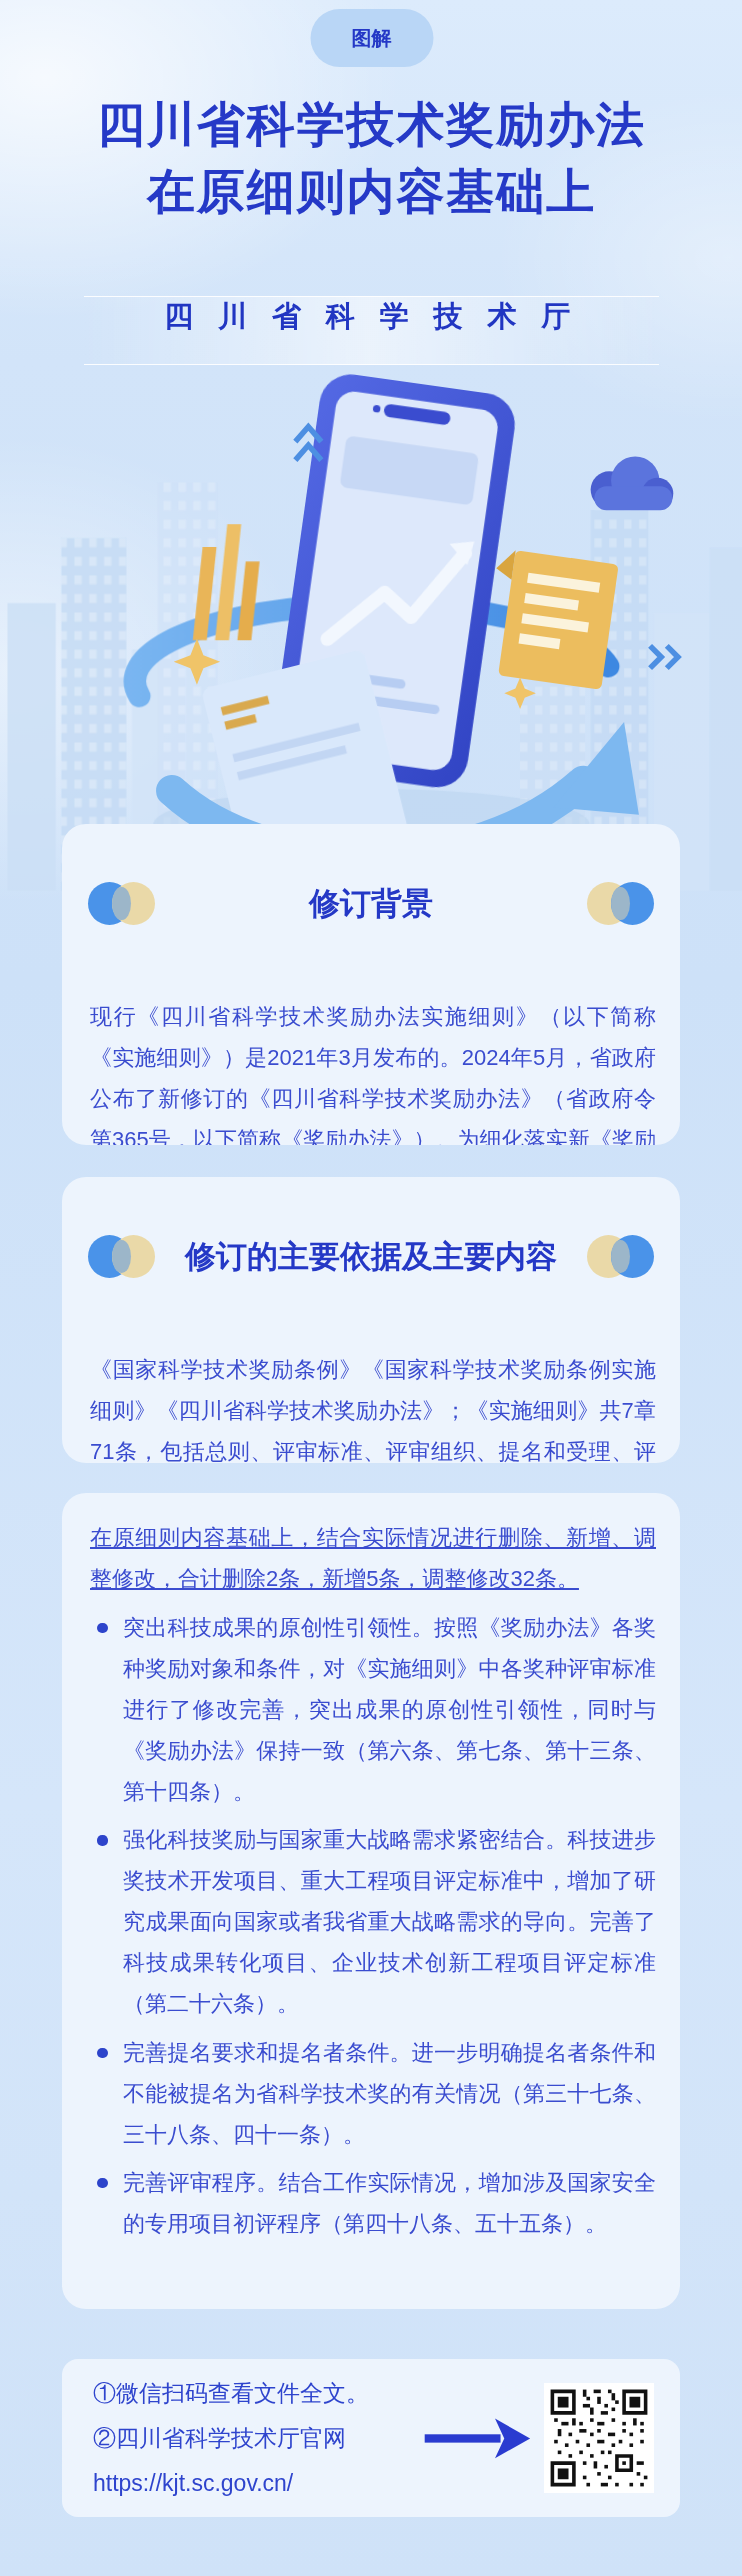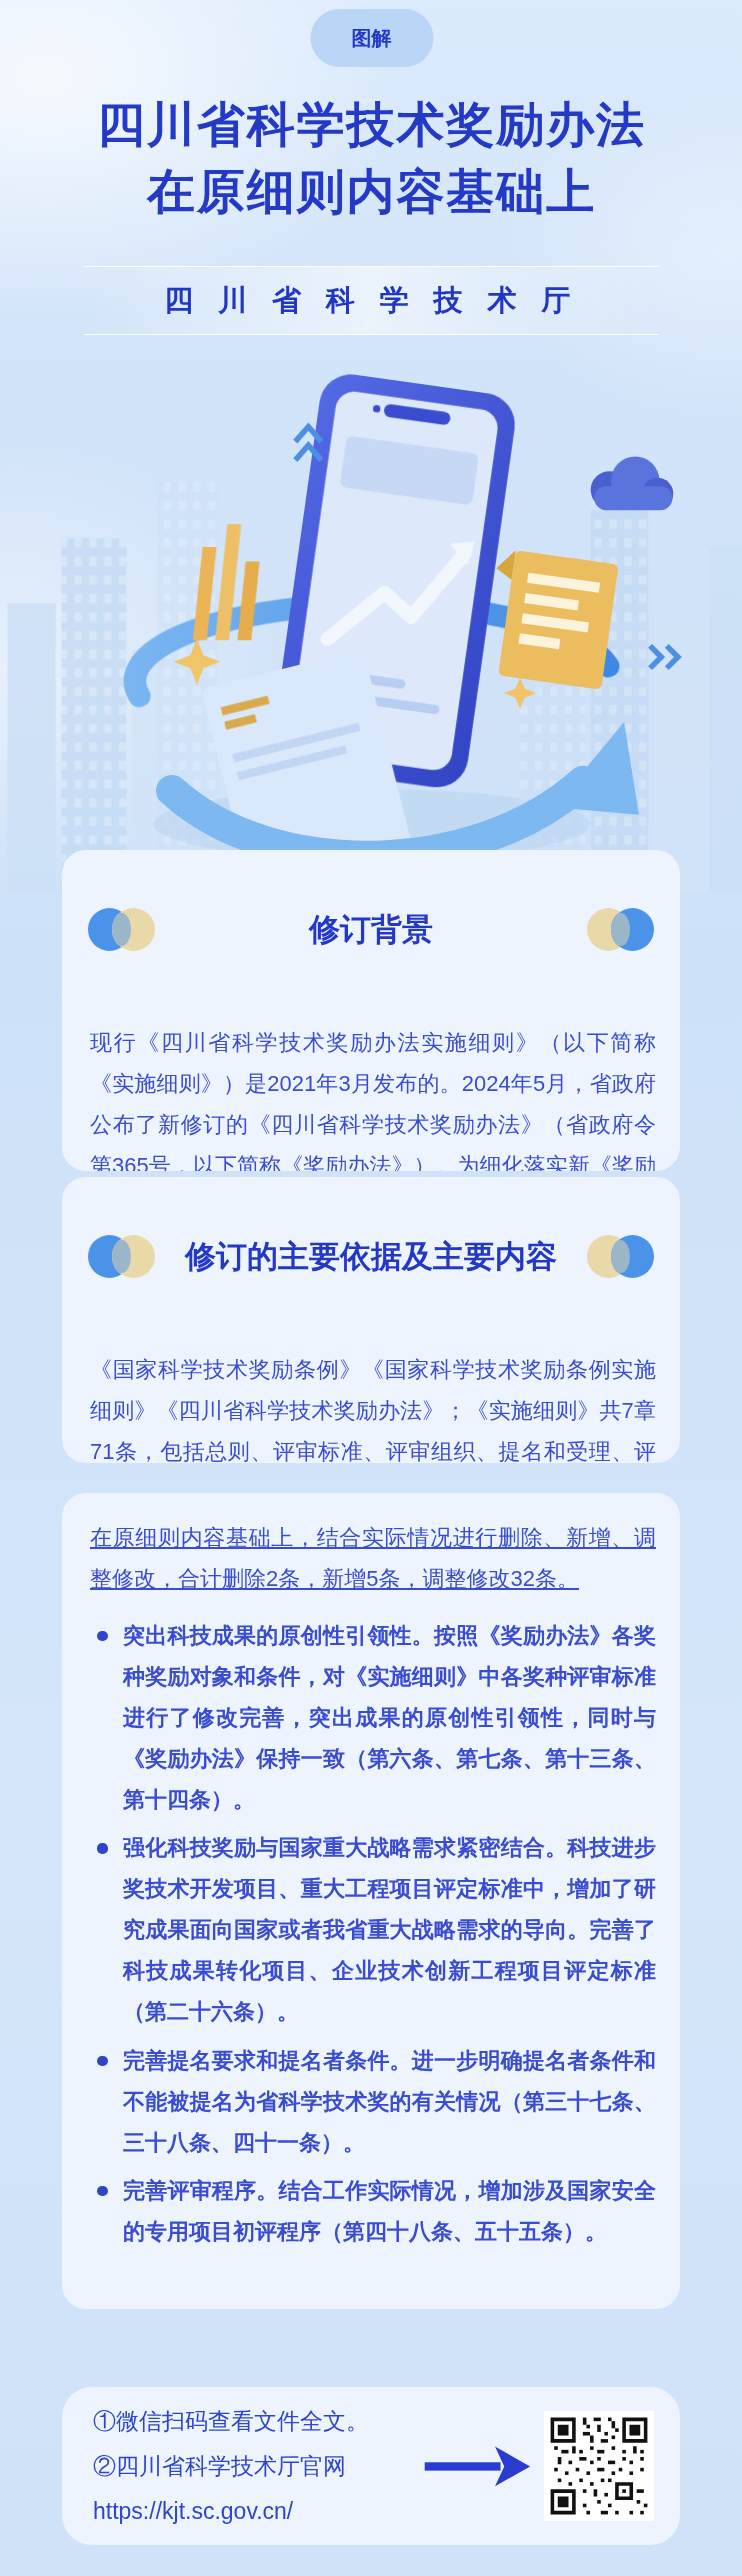--- a/index.html
+++ b/index.html
@@ -16,53 +16,53 @@
   .badge{position:absolute;top:9.3px;left:50%;transform:translateX(-50%);
     width:123px;height:58px;border-radius:29px;background:#b9d6f6;
     display:flex;align-items:center;justify-content:center;
     font-size:20px;font-weight:800;color:#2438c6;}
   .title-line{position:absolute;left:0;right:0;text-align:center;
     font-weight:900;color:#2539c7;font-size:48px;letter-spacing:1.9px;}
   .title-1{top:93px;}
   .title-2{top:160px;}
   .subtitle{position:absolute;top:226px;left:0;right:0;text-align:center;
     font-size:26px;font-weight:700;color:#2539c7;}
-  .banner{position:absolute;top:266px;left:84px;right:84px;height:67px;
+  .banner{position:absolute;top:296px;left:84px;right:84px;height:67px;
     border-top:1.9px solid rgba(255,255,255,.9);
     border-bottom:1.9px solid rgba(255,255,255,.9);
     background:linear-gradient(90deg,rgba(255,255,255,0),rgba(255,255,255,.55) 50%,rgba(255,255,255,0));
-    display:flex;align-items:center;justify-content:center;
+    display:flex;align-items:flex-start;justify-content:center;
     font-size:29px;font-weight:800;letter-spacing:8.4px;color:#2136c2;}
   
   .hero{position:absolute;top:371px;left:0;z-index:1;}
   
   .card{position:absolute;left:62px;width:618px;background:#edf4fd;
     border-radius:24px;overflow:hidden;z-index:2;}
-  #card-1{top:824px;height:321px;margin-top:26px;}
+  #card-1{top:824px;height:321px;}
   #card-2{top:1177px;height:286px;}
   #card-3{top:1493px;height:816px;}
   .card-head{display:flex;align-items:center;justify-content:space-between;
     padding:33px 26px 0 26px;}
   .card-title{flex:1;text-align:center;font-size:31px;font-weight:800;color:#2438c6;}
   .orn{position:relative;width:67px;height:43px;flex:0 0 auto;}
   .orn .c{position:absolute;top:0;width:43px;height:43px;border-radius:50%;}
   .orn .blue{background:#4a93e9;}
   .orn .beige{background:#ead9a8;}
   .orn .lens{position:absolute;top:4.6px;width:18.6px;height:33px;border-radius:50%;background:#9cb6c9;}
   .orn-l .blue{left:0;} .orn-l .beige{left:24px;} .orn-l .lens{left:24px;}
   .orn-r .beige{left:0;} .orn-r .blue{left:24px;} .orn-r .lens{left:24px;}
   .card-body{padding:24px 24px 0 28px;font-size:22px;line-height:41px;
     color:#3a4ccf;text-align:justify;}
-  .bullets{list-style:none;margin:16px 0 0 0;padding:0;font-weight:bold;}
+  .bullets{list-style:none;margin:8px 0 0 0;padding:0;}
   .bullets li{position:relative;padding-left:33px;margin-top:7.4px;}
   .bullets .dot{position:absolute;left:7.4px;top:16px;width:10.2px;height:10.2px;
     border-radius:50%;background:#2d44cb;}
   
   #footer-card{position:absolute;left:62px;width:618px;top:2359px;height:158px;
-    background:#edf4fd;border-radius:30px;z-index:2;display:flex;align-items:center;margin-top:28px;}
+    background:#edf4fd;border-radius:16px;z-index:2;display:flex;align-items:center;}
   .f-text{margin-left:31px;width:316px;color:#2e44cd;font-size:23px;font-weight:500;}
   .f-line{line-height:45px;white-space:nowrap;}
   .f-url{color:#2e44cd;text-decoration:none;}
   .f-arrow{flex:1;display:flex;justify-content:center;align-items:center;}
   .qr-box{width:110px;height:110px;background:#ffffff;margin-right:26px;
     display:flex;align-items:center;justify-content:center;}
 </style>
 </head>
 <body>
 

